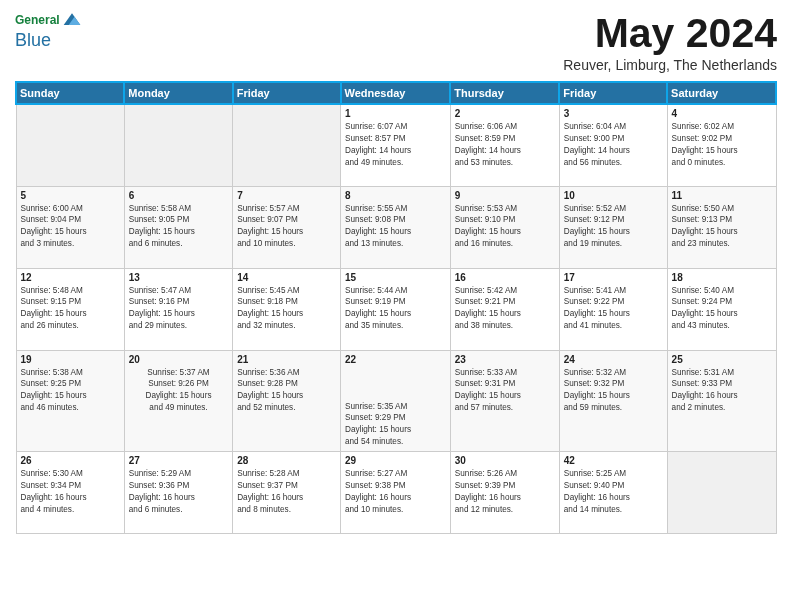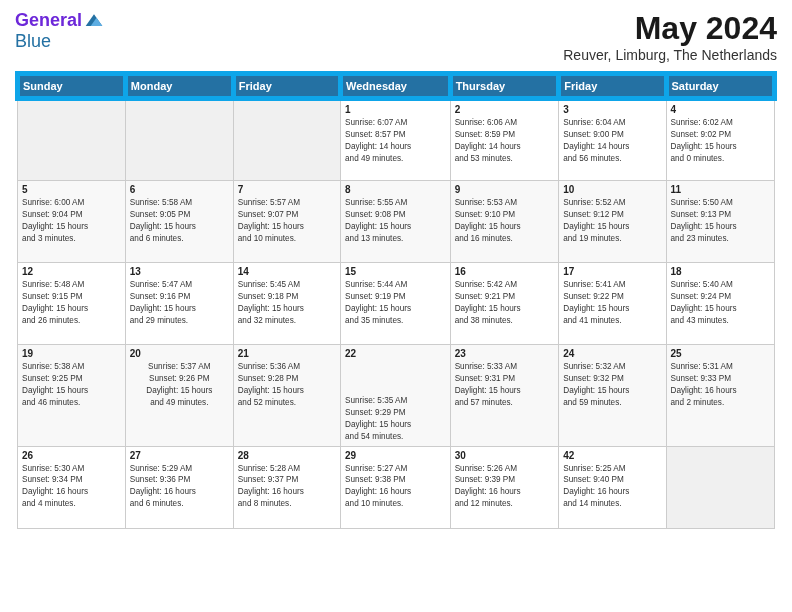--- a/index.html
+++ b/index.html
@@ -33,41 +33,41 @@
     }
     .logo-icon {
       width: 20px;
       height: 20px;
       margin-left: 2px;
     }
     .title-section {
       text-align: right;
     }
     .month-title {
-      font-size: 32px;
+      font-size: 41px;
       font-weight: bold;
       color: #1a1a1a;
     }
     .location {
       font-size: 14px;
       color: #333;
     }
     .calendar {
       width: 100%;
       border-collapse: collapse;
       font-size: 9px;
     }
     .calendar thead tr th {
       background-color: #2471a3;
       color: #fff;
       text-align: left;
       padding: 4px 3px;
       font-size: 11px;
       font-weight: bold;
-      border: 5px solid #0ea5e9;
+      border: 2px solid #0ea5e9;
     }
     .calendar tbody tr td {
       border: 1px solid #ccc;
       vertical-align: top;
       padding: 3px 4px;
       width: 113px;
       height: 82px;
       background: #fff;
     }
     .calendar tbody tr:nth-child(even) td {
@@ -89,21 +89,21 @@
       background: #f0f0f0 !important;
     }
   </style>
 </head>
 <body>
 <div class="page">
 
   <div class="header">
     <div class="logo">
       <div class="logo-text">
-        <span style="font-size:18px;font-weight:bold;color:#6d28d9;">General</span>
+        <span style="font-size:12px;font-weight:bold;color:#15803d;">General</span>
         <svg class="logo-icon" viewBox="0 0 24 24" xmlns="http://www.w3.org/2000/svg">
           <polygon points="2,18 12,4 22,18" fill="#2471a3"></polygon>
           <polygon points="8,18 15,8 22,18" fill="#5dade2"></polygon>
         </svg>
       </div>
       <div>
         <span style="font-size:18px;font-weight:normal;color:#2471a3;margin-left:0;">Blue</span>
       </div>
     </div>
     <div class="title-section">

